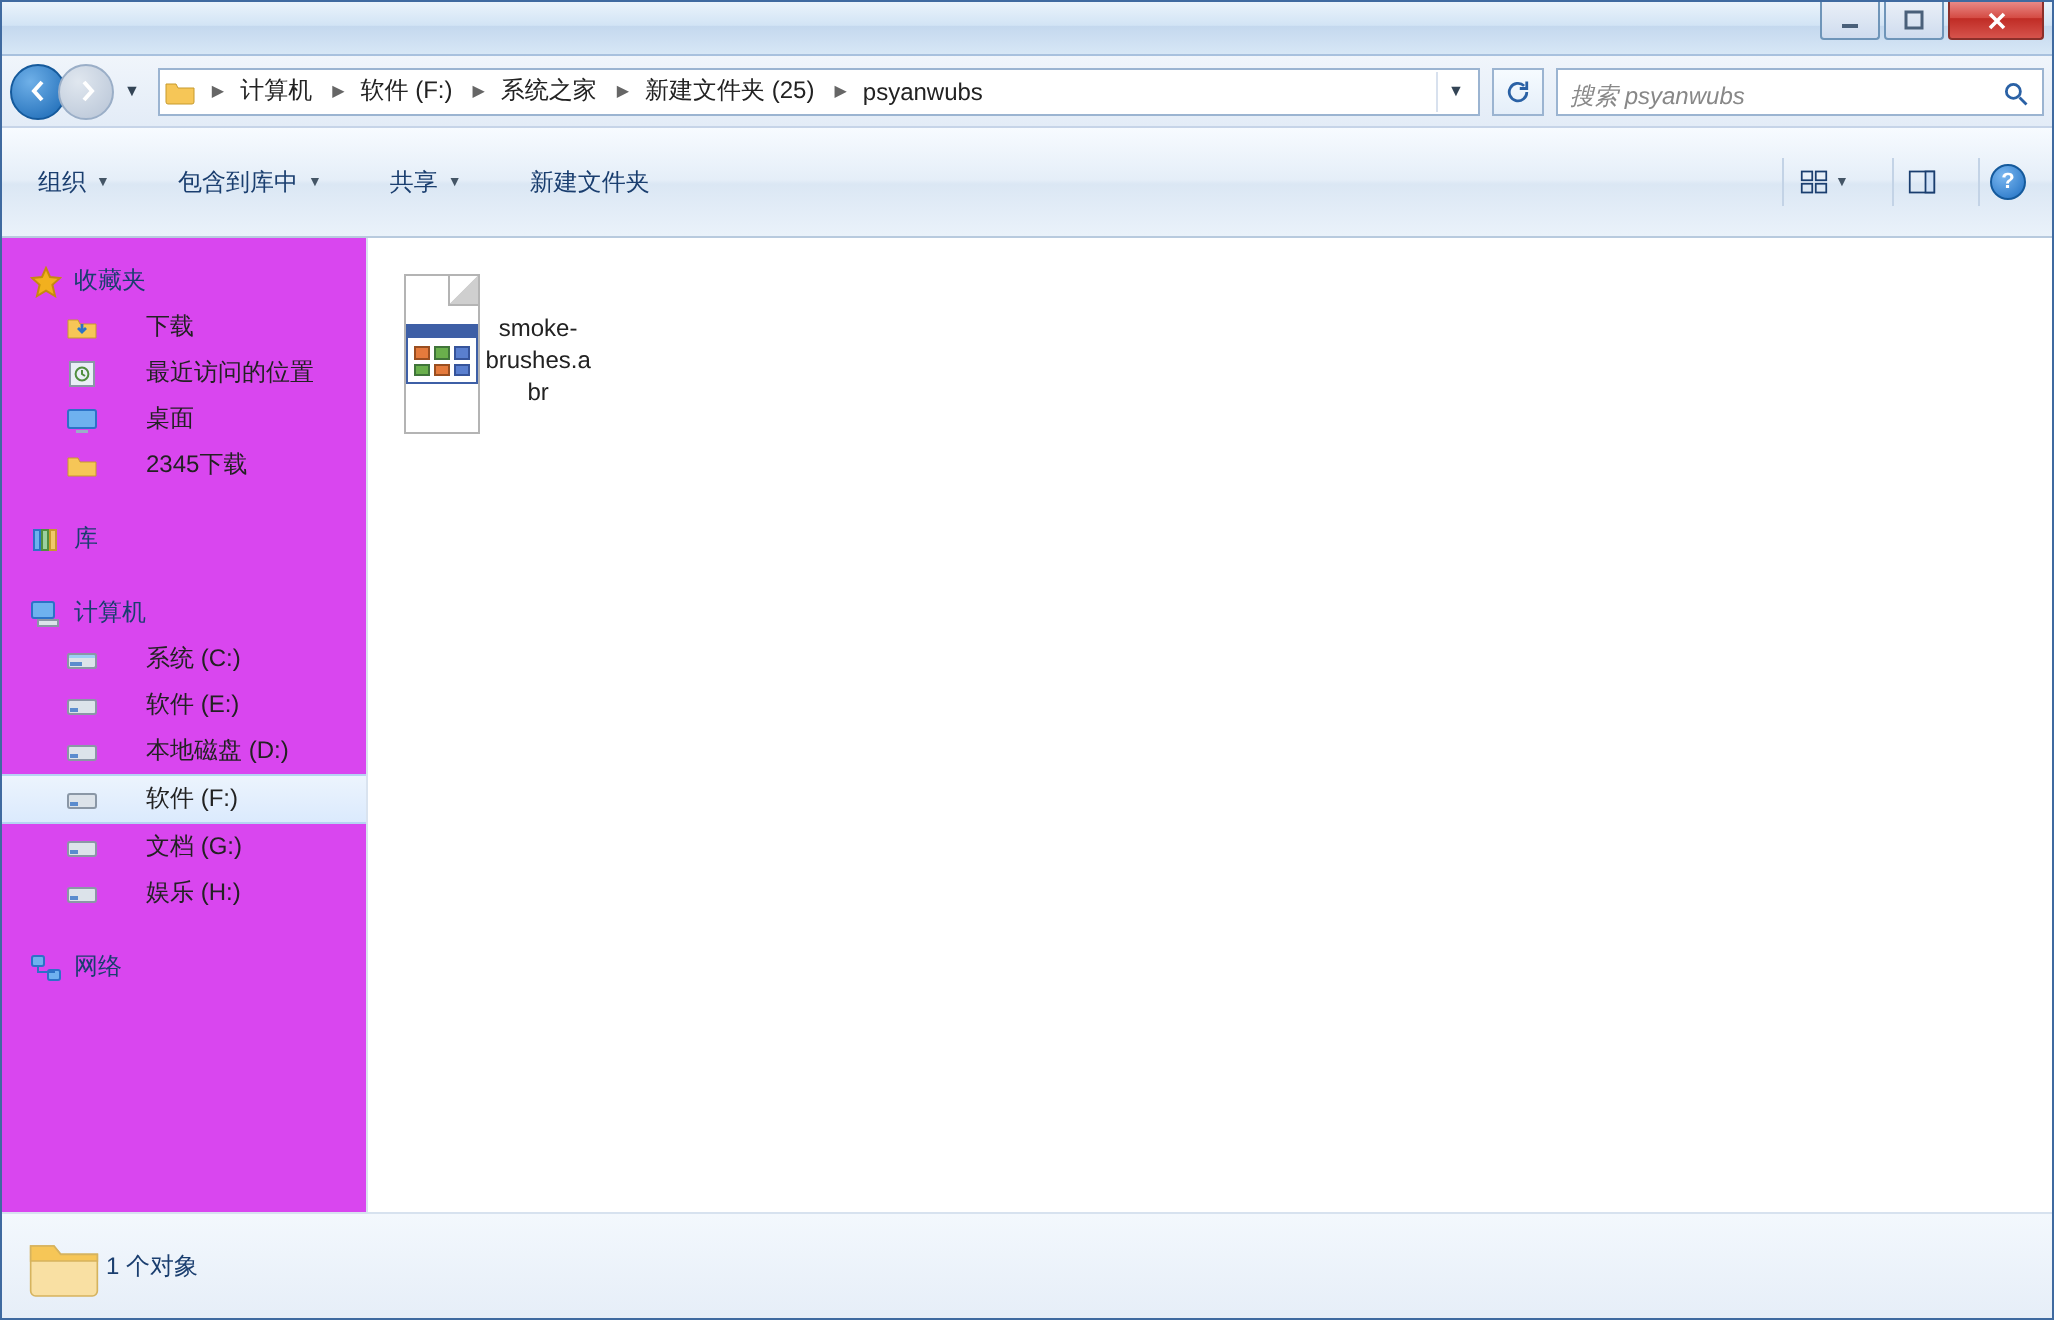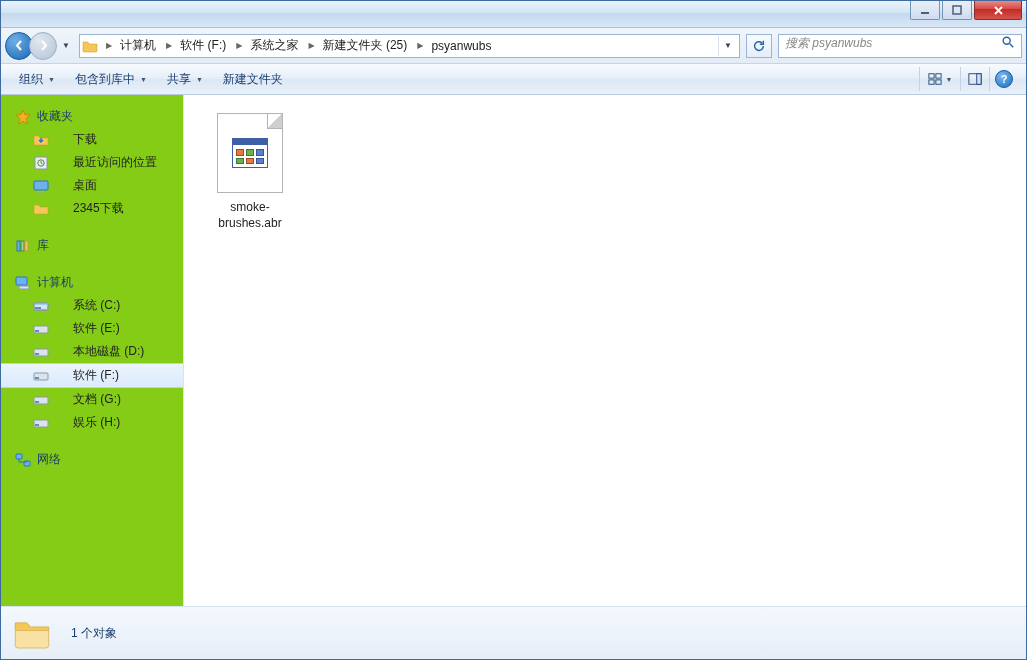--- a/index.html
+++ b/index.html
@@ -149,41 +149,41 @@
     justify-content: center;
     cursor: pointer;
     color: #2a61a5;
   }
   .search-box {
     width: 230px;
     height: 22px;
     border: 1px solid #9bb4d1;
     background: #fff;
     display: flex;
-    align-items: flex-start;
+    align-items: flex-end;
     padding: 0 6px;
     color: #888;
     font-style: italic;
     position: relative;
   }
   .search-box .mag {
     margin-left: auto;
     font-style: normal;
     color: #2a61a5;
     cursor: pointer;
   }
   
   .command-bar {
     height: 30px;
     background: linear-gradient(to bottom, #f7fbff 0%, #e5eef8 48%, #dbe7f4 52%, #eaf2fa 100%);
     border-bottom: 1px solid #b8cade;
     display: flex;
     align-items: center;
-    padding: 0 8px;
-    gap: 0;
+    padding: 12px 8px;
+    gap: 14px;
   }
   .cmd-btn {
     height: 24px;
     padding: 0 10px;
     display: flex;
     align-items: center;
     gap: 5px;
     color: #1a3e6f;
     cursor: pointer;
     border-radius: 2px;
@@ -205,21 +205,21 @@
   
   .body {
     flex: 1;
     display: flex;
     overflow: hidden;
     background: #fff;
   }
   .sidebar {
     width: 182px;
     border-right: 1px solid #d9e3ef;
-    background: #84cc16;
+    background: #d946ef;
     overflow-y: auto;
     padding-top: 10px;
   }
   .sb-group {
     margin-bottom: 14px;
   }
   .sb-head {
     display: flex;
     align-items: center;
     gap: 6px;
@@ -251,21 +251,21 @@
   }
   .content {
     flex: 1;
     padding: 14px;
     overflow: auto;
     background: #fff;
   }
   .file-item {
     width: 96px;
     display: flex;
-    flex-direction: column;
+    flex-direction: row;
     align-items: center;
     text-align: center;
     cursor: pointer;
     padding: 4px;
     justify-content: flex-end;
   }
   .file-item .file-icon {
     width: 64px;
     height: 78px;
     background: #fff;
@@ -320,21 +320,21 @@
     max-width: 96px;
   }
   
   .status-bar {
     height: 52px;
     border-top: 1px solid #d7e2ef;
     background: linear-gradient(to bottom, #f3f8fd, #e6eef8);
     display: flex;
     align-items: center;
     padding: 0 10px;
-    gap: 18px;
+    gap: 0;
   }
   .status-thumb {
     width: 42px;
     height: 40px;
   }
   .status-text {
     color: #1a3e6f;
   }
   
   .ico svg { width:16px; height:16px; display:block; }

